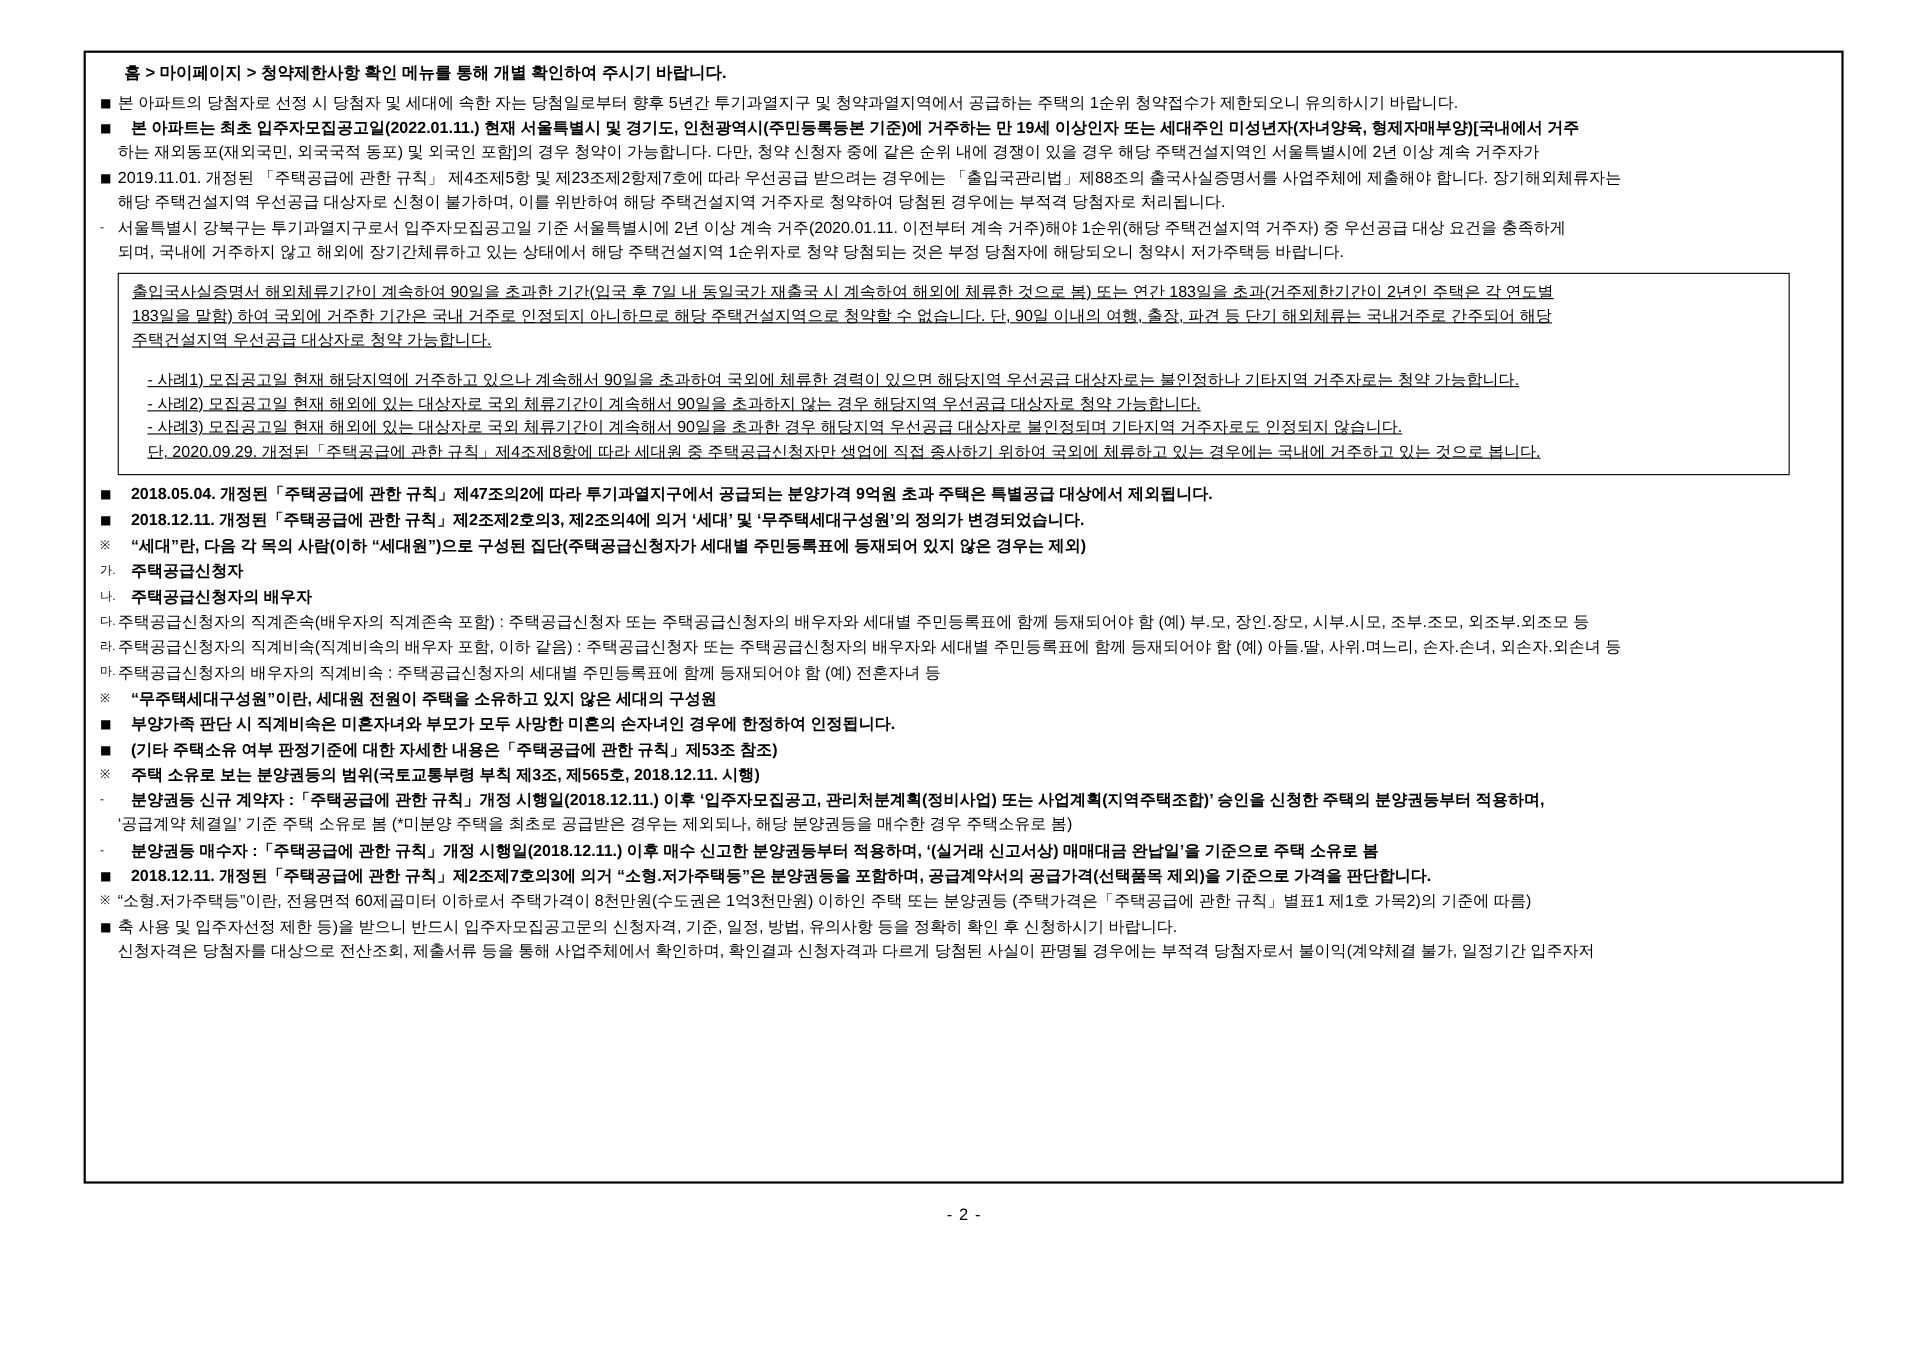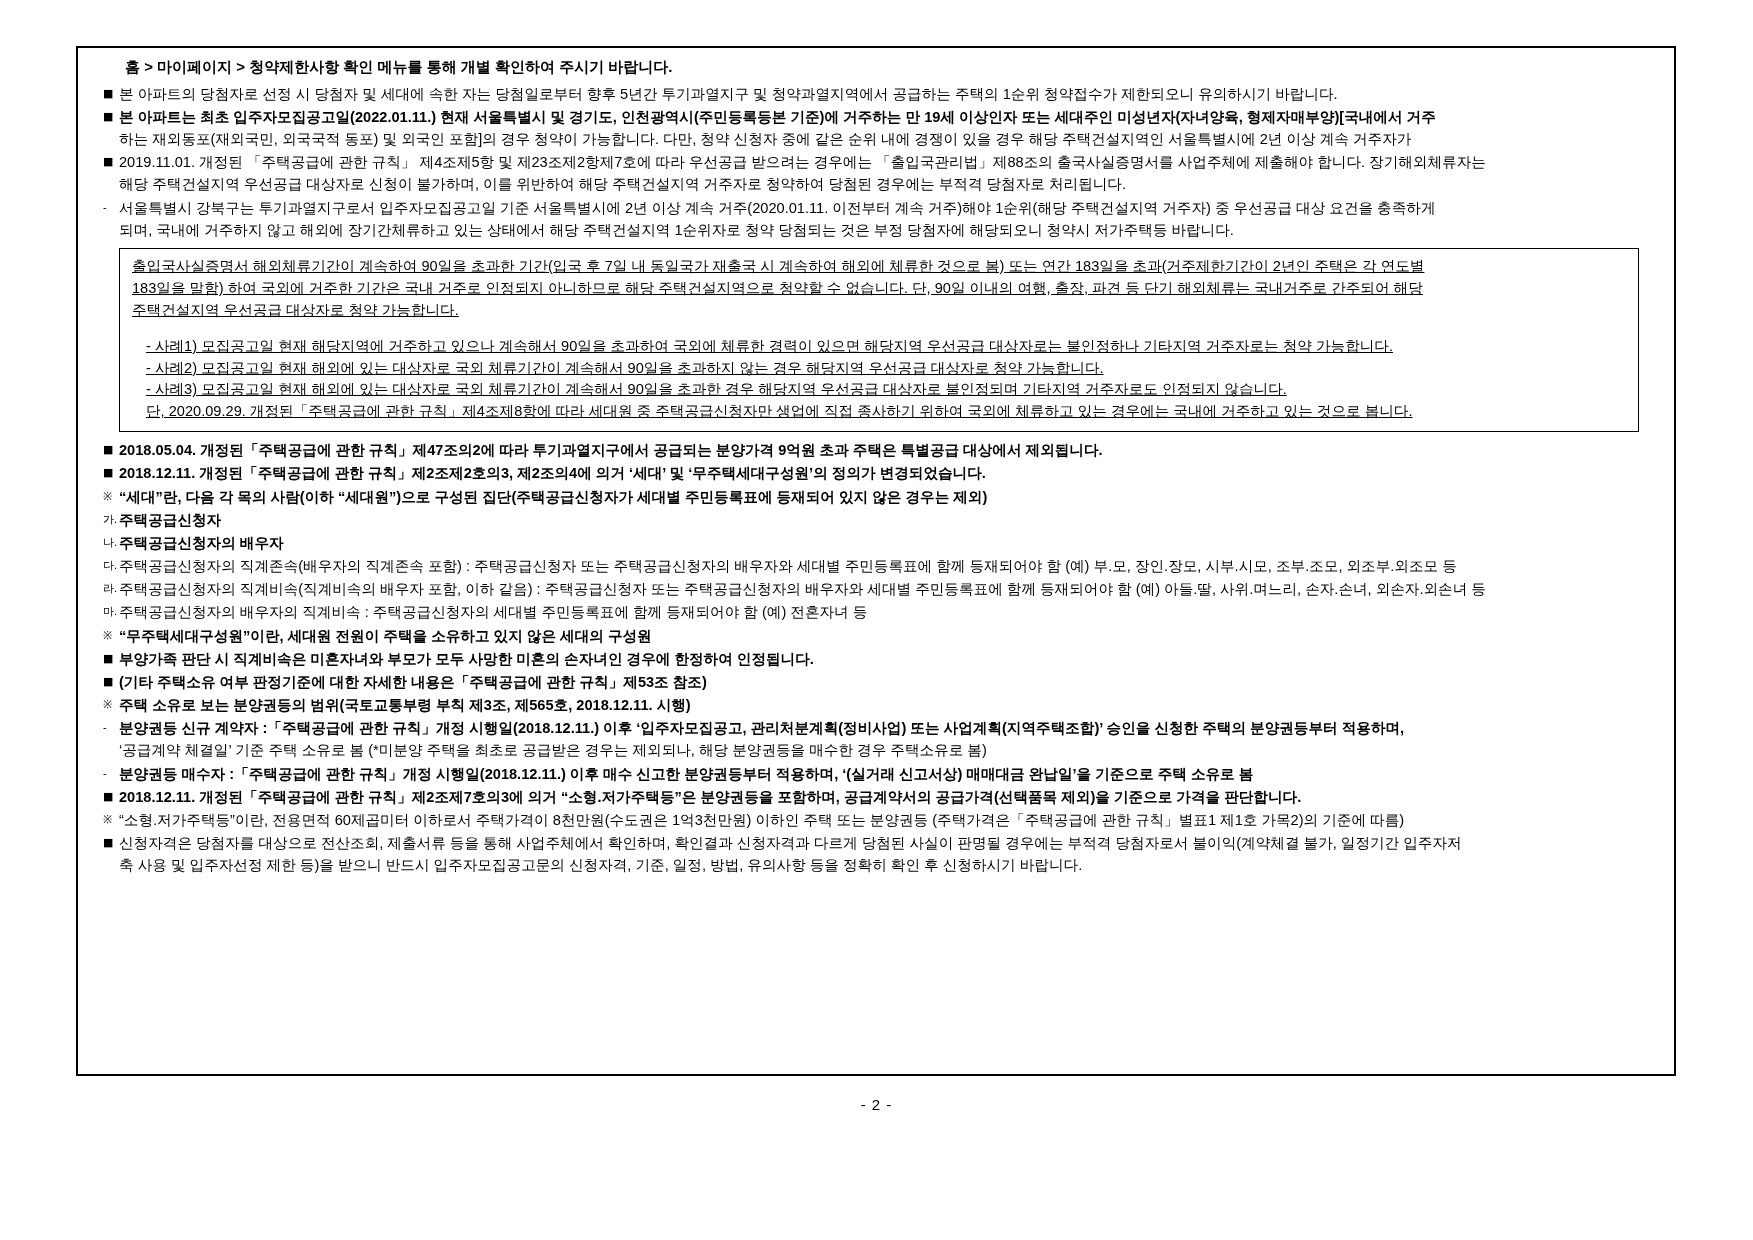--- a/index.html
+++ b/index.html
@@ -9,21 +9,21 @@
     height: 1240px;
     position: relative;
     color:#000;
   }
   .page {
     position:absolute;
     left: 76px; top: 46px;
     width: 1600px; height: 1030px;
     border: 2px solid #000;
     box-sizing: border-box;
-    padding: 6px 16px 0 25px;
+    padding: 6px 16px 0 13px;
   }
   .footer {
     position:absolute;
     left:0; top:1096px;
     width:1753px;
     text-align:center;
     font-size:15px;
     letter-spacing:1px;
   }
   .line { font-size:14.6px; line-height:1.52; }
@@ -34,21 +34,21 @@
   }
   .blk { display:flex; margin-top:1px; }
   .blk .mk {
     flex:0 0 auto;
     width:16px;
     font-size:11px;
     line-height:1.6;
     padding-top:2px;
   }
   .blk .bd { flex:1 1 auto; }
-  .bold { font-weight:bold; }
+  .bold { font-weight:bold;margin-left:12px; }
   .box {
     border:1.5px solid #000;
     margin: 7px 0 7px 16px;
     padding: 7px 12px 8px 12px;
     width: 1520px;
     box-sizing:border-box;
     text-decoration:underline;
   }
   .box .sub { margin-top:14px; }
   .box .sub div { margin-left:14px; }
@@ -217,21 +217,21 @@
     <div class="blk">
       <div class="mk">※</div>
       <div class="bd">
           <div class="line">“소형.저가주택등”이란, 전용면적 60제곱미터 이하로서 주택가격이 8천만원(수도권은 1억3천만원) 이하인 주택 또는 분양권등 (주택가격은「주택공급에 관한 규칙」별표1 제1호 가목2)의 기준에 따름)</div>
         </div>
     </div>
 
     <div class="blk">
       <div class="mk sq">■</div>
       <div class="bd">
+        <div class="line">축 사용 및 입주자선정 제한 등)을 받으니 반드시 입주자모집공고문의 신청자격, 기준, 일정, 방법, 유의사항 등을 정확히 확인 후 신청하시기 바랍니다.</div>
         <div class="line">신청자격은 당첨자를 대상으로 전산조회, 제출서류 등을 통해 사업주체에서 확인하며, 확인결과 신청자격과 다르게 당첨된 사실이 판명될 경우에는 부적격 당첨자로서 불이익(계약체결 불가, 일정기간 입주자저</div>
-        <div class="line">축 사용 및 입주자선정 제한 등)을 받으니 반드시 입주자모집공고문의 신청자격, 기준, 일정, 방법, 유의사항 등을 정확히 확인 후 신청하시기 바랍니다.</div>
       </div>
     </div>
 
   </div>
 </div>
 
 <div class="footer">- 2 -</div>
 
 </body></html>

